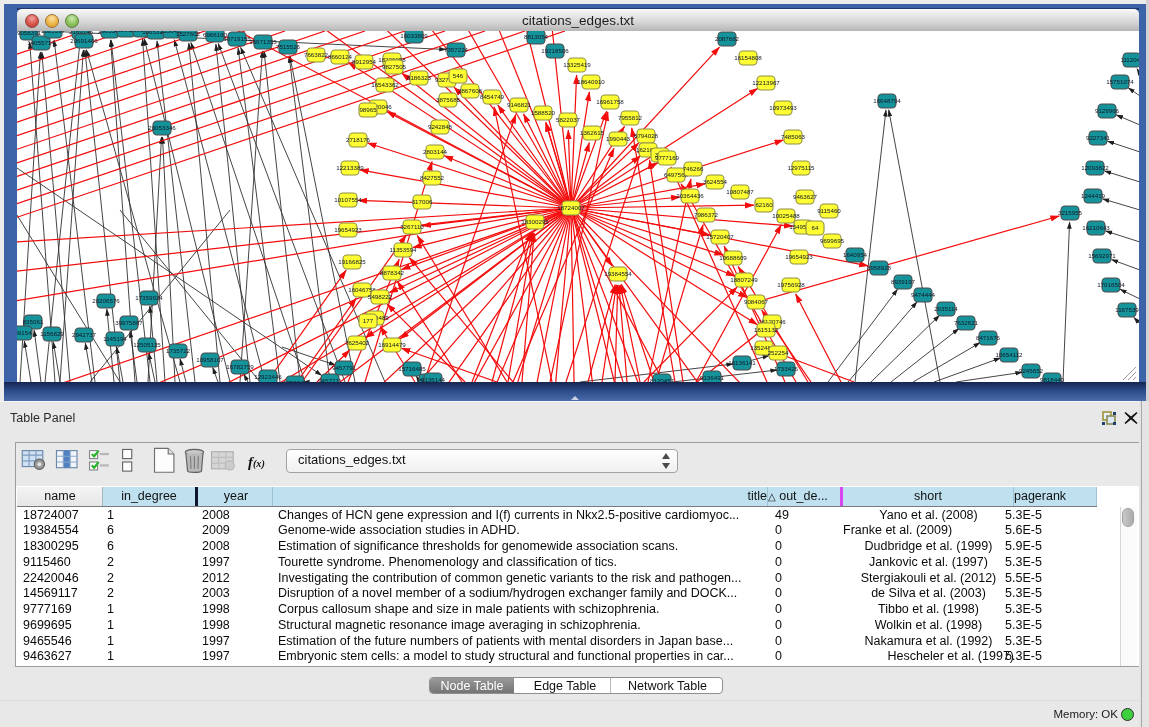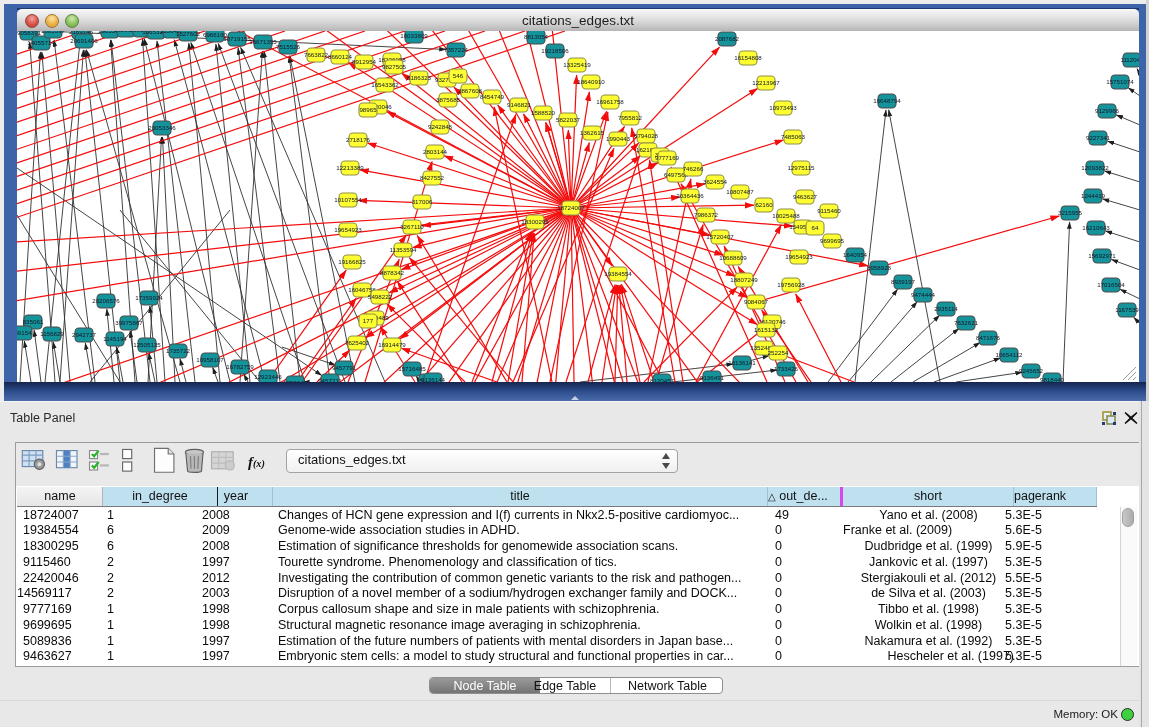--- a/index.html
+++ b/index.html
@@ -878,24 +878,24 @@
     <path d="M6 17 L10 11 H2 Z" fill="#4a4a4a"></path>
 </svg>
 
 <div class="abs" style="left:16px;top:486px;width:1123px;height:180px;background:#fff"></div>
 
 <div class="abs" style="left:17px;top:487px;width:86px;height:19px;background:linear-gradient(#f4f4f4,#e6e6e6);border-right:1px solid #aab6be"></div>
 <div class="abs" style="left:103px;top:487px;width:994px;height:19px;background:#bfe0ef"></div>
 <div class="abs" style="left:17px;top:506px;width:1080px;height:1px;background:#7a7a7a"></div>
 <div class="abs" style="left:17px;top:487px;width:1122px;height:19px;font-size:12.5px;color:#111">
 <span class="abs" style="left:0;width:86px;text-align:center;line-height:19px">name</span>
-<span class="abs" style="left:86px;width:115px;text-align:center;line-height:19px;border-right:1px solid #0f172a">in_degree</span>
+<span class="abs" style="left:86px;width:95px;text-align:center;line-height:19px;border-right:3px solid #0f172a">in_degree</span>
 <span class="abs" style="left:86px;width:1px"></span>
 <span class="abs" style="left:183px;width:73px;text-align:center;line-height:19px;border-right:1px solid #9fc2d4">year</span>
-<span class="abs" style="left:256px;width:495px;text-align:center;line-height:19px;border-right:1px solid #9fc2d4">title</span>
+<span class="abs" style="left:256px;width:495px;text-align:right;line-height:19px;border-right:1px solid #9fc2d4">title</span>
 <span class="abs" style="left:751px;width:75px;text-align:left;line-height:19px;border-right:3px solid #d946ef"><span style="font-size:10px">△</span> out_de...</span>
 <span class="abs" style="left:826px;width:171px;text-align:center;line-height:19px;border-right:1px solid #9fc2d4">short</span>
 <span class="abs" style="left:997px;width:83px;text-align:left;line-height:19px;border-right:1px solid #9fc2d4">pagerank</span>
 </div>
 
 <div class="abs" style="left:0;top:0;width:1149px;height:727px;pointer-events:none">
 <div class="trow" style="top:507.5px">
       <span style="left:23px">18724007</span>
       <span style="left:107px">1</span>
       <span style="left:202px">2008</span>
@@ -934,21 +934,21 @@
     <div class="trow" style="top:570.5px">
       <span style="left:23px">22420046</span>
       <span style="left:107px">2</span>
       <span style="left:202px">2012</span>
       <span style="left:278px">Investigating the contribution of common genetic variants to the risk and pathogen...</span>
       <span style="left:775px">0</span>
       <span style="left:843px;width:171px;text-align:center">Stergiakouli et al. (2012)</span>
       <span style="left:1005px">5.5E-5</span>
     </div>
     <div class="trow" style="top:586.2px">
-      <span style="left:17px">14569117</span>
+      <span style="left:23px">14569117</span>
       <span style="left:107px">2</span>
       <span style="left:202px">2003</span>
       <span style="left:278px">Disruption of a novel member of a sodium/hydrogen exchanger family and DOCK...</span>
       <span style="left:775px">0</span>
       <span style="left:843px;width:171px;text-align:center">de Silva et al. (2003)</span>
       <span style="left:1005px">5.3E-5</span>
     </div>
     <div class="trow" style="top:602.0px">
       <span style="left:23px">9777169</span>
       <span style="left:107px">1</span>
@@ -961,21 +961,21 @@
     <div class="trow" style="top:617.8px">
       <span style="left:23px">9699695</span>
       <span style="left:107px">1</span>
       <span style="left:202px">1998</span>
       <span style="left:278px">Structural magnetic resonance image averaging in schizophrenia.</span>
       <span style="left:775px">0</span>
       <span style="left:843px;width:171px;text-align:center">Wolkin et al. (1998)</span>
       <span style="left:1005px">5.3E-5</span>
     </div>
     <div class="trow" style="top:633.5px">
-      <span style="left:23px">5089836</span>
+      <span style="left:23px">9465546</span>
       <span style="left:107px">1</span>
       <span style="left:202px">1997</span>
       <span style="left:278px">Estimation of the future numbers of patients with mental disorders in Japan base...</span>
       <span style="left:775px">0</span>
       <span style="left:843px;width:171px;text-align:center">Nakamura et al. (1992)</span>
       <span style="left:1005px">5.3E-5</span>
     </div>
     <div class="trow" style="top:649.2px">
       <span style="left:23px">9463627</span>
       <span style="left:107px">1</span>
@@ -984,21 +984,21 @@
       <span style="left:775px">0</span>
       <span style="left:843px;width:171px;text-align:right">Hescheler et al. (1997)</span>
       <span style="left:1005px">5.3E-5</span>
     </div>
 </div>
 
 <div class="abs" style="left:1120px;top:507px;width:17px;height:159px;background:#fafafa;border-left:1px solid #d5d5d5"></div>
 <div class="abs" style="left:1122px;top:508px;width:12px;height:19px;background:linear-gradient(90deg,#c9c9c9,#ababab);border-radius:6px;border:1px solid #9f9f9f"></div>
 
 <div class="abs" style="left:429px;top:677px;width:294px;height:17px;border:1px solid #8f8f8f;border-radius:4px;background:#fff;overflow:hidden;font-size:12.5px">
-<span class="abs" style="left:0;top:0;width:110px;height:17px;background:linear-gradient(#9a9a9a,#6f6f6f);color:#fff;text-align:center;line-height:16px">Node Table</span>
+<span class="abs" style="left:0;top:0;width:84px;height:17px;background:linear-gradient(#9a9a9a,#6f6f6f);color:#fff;text-align:center;line-height:16px">Node Table</span>
 <span class="abs" style="left:90px;top:0;width:91px;height:17px;color:#111;text-align:center;line-height:16px;border-right:1px solid #b9b9b9">Edge Table</span>
 <span class="abs" style="left:181px;top:0;width:113px;height:17px;color:#111;text-align:center;line-height:16px">Network Table</span>
 </div>
 
 <div class="abs" style="left:0;top:700px;width:1149px;height:1px;background:#dadada"></div>
 <div class="abs" style="left:1040px;top:708px;width:78px;text-align:right;font-size:11.5px;color:#1a1a1a">Memory: OK</div>
 <div class="abs" style="left:1121px;top:708px;width:13px;height:13px;border-radius:50%;background:#3ed03e;border:1.5px solid #2d2d2d"></div>
 
 <div class="abs" style="left:1146px;top:0;width:3px;height:727px;background:#d2d2d2"></div>
 <div class="abs" style="left:1139px;top:401px;width:10px;height:326px;background:#e4e4e4"></div>

